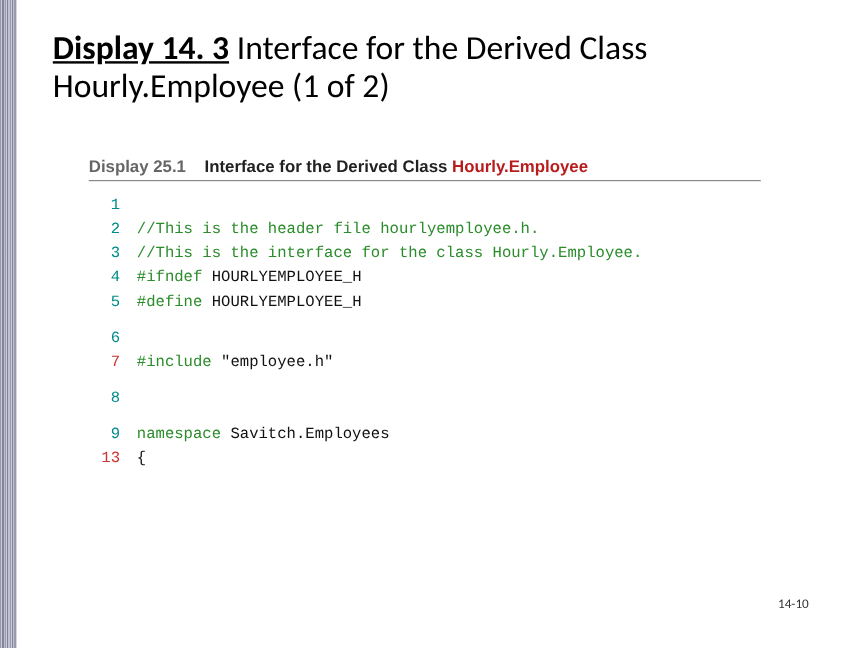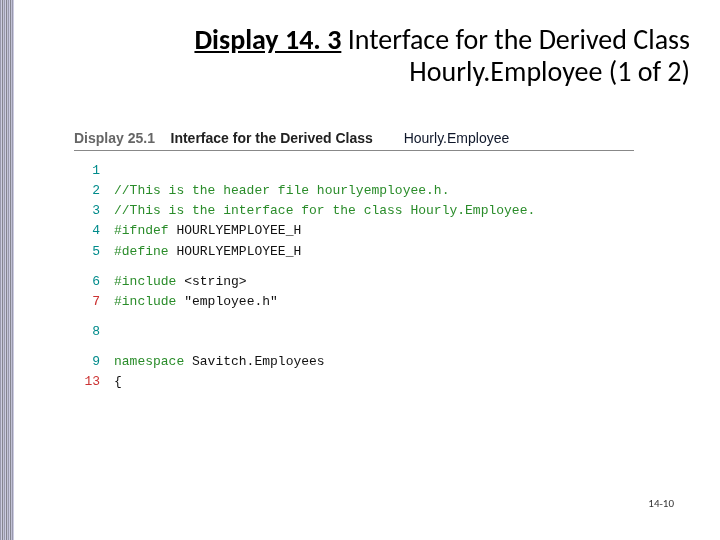--- a/index.html
+++ b/index.html
@@ -33,42 +33,42 @@
     opacity: 0.6;
   }
   .title {
     position: absolute;
     top: 24px;
     left: 44px;
     right: 30px;
     font-size: 28px;
     line-height: 1.15;
     color: #000;
-    text-align: right;
+    text-align: left;
   }
   .title .bold { font-weight: 700; }
   .title .underline { text-decoration: underline; }
   .title .rest { font-weight: 400; }
   .display-box {
     position: absolute;
     top: 130px;
     left: 74px;
     width: 560px;
   }
   .display-header {
     font-family: "Segoe UI", Arial, sans-serif;
     font-size: 14px;
     color: #555;
     padding-bottom: 4px;
     border-bottom: 1px solid #888;
     margin-bottom: 10px;
   }
   .display-header .dh-num { font-weight: 700; color: #666; }
   .display-header .dh-title { font-weight: 700; color: #222; text-align: center; }
-  .display-header .dh-class { font-weight: 400; color: #0f172a; margin-left: 27px; }
+  .display-header .dh-class { font-weight: 700; color: #b91c1c; }
   .code-block {
     font-family: Consolas, "Courier New", monospace;
     font-size: 13px;
     line-height: 1.55;
   }
   .code-line {
     display: flex;
     align-items: baseline;
     white-space: pre;
   }
@@ -120,21 +120,21 @@
       <span class="dh-title">Interface for the Derived Class</span>
       <span class="dh-class"> <span>Hourly.Employee</span></span>
     </div>
     <div class="code-block" id="code-block">
         <div class="code-line"><span class="gutter g-teal">1</span><span></span></div>
         <div class="code-line"><span class="gutter g-teal">2</span><span><span class="tok-comment">//This is the header file hourlyemployee.h.</span></span></div>
         <div class="code-line"><span class="gutter g-teal">3</span><span><span class="tok-comment">//This is the interface for the class Hourly.Employee.</span></span></div>
         <div class="code-line"><span class="gutter g-teal">4</span><span><span class="tok-pp">#ifndef </span><span class="tok-ppblack">HOURLYEMPLOYEE_H</span></span></div>
         <div class="code-line"><span class="gutter g-teal">5</span><span><span class="tok-pp">#define </span><span class="tok-ppblack">HOURLYEMPLOYEE_H</span></span></div>
         <div class="gap"></div>
-        <div class="code-line"><span class="gutter g-teal">6</span><span><span class="tok-pp">#include </span><span class="tok-str">&lt;string&gt;</span></span></div>
+        <div class="code-line"><span class="gutter g-teal">6</span></div>
         <div class="code-line"><span class="gutter g-red">7</span><span><span class="tok-pp">#include </span><span class="tok-str">"employee.h"</span></span></div>
         <div class="gap"></div>
         <div class="code-line"><span class="gutter g-teal">8</span></div>
         <div class="gap"></div>
         <div class="code-line"><span class="gutter g-teal">9</span><span><span class="tok-kw">namespace </span><span class="tok-ns">Savitch.Employees</span></span></div>
         <div class="code-line"><span class="gutter g-red">13</span><span><span class="tok-id">{</span></span></div>
       </div>
   </div>
 
   <div class="pagenum">14-10</div>

